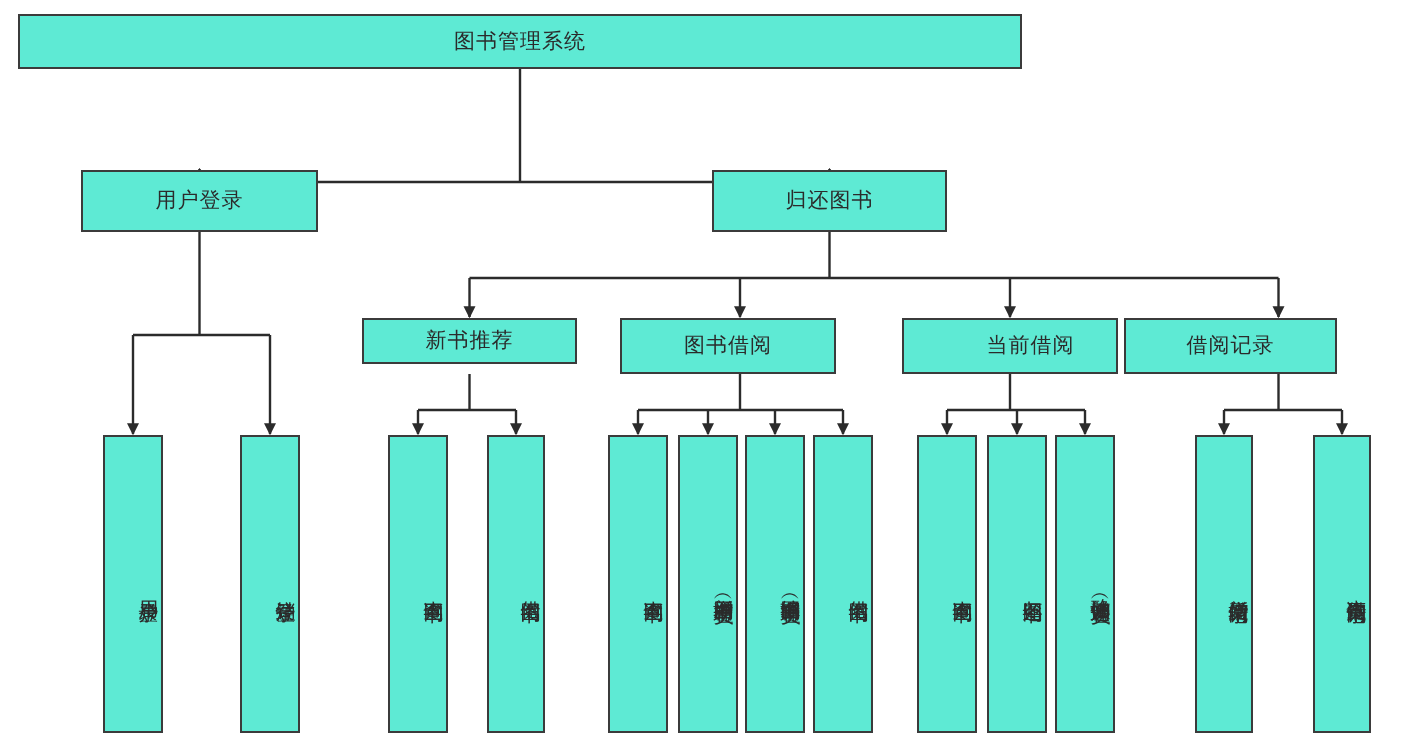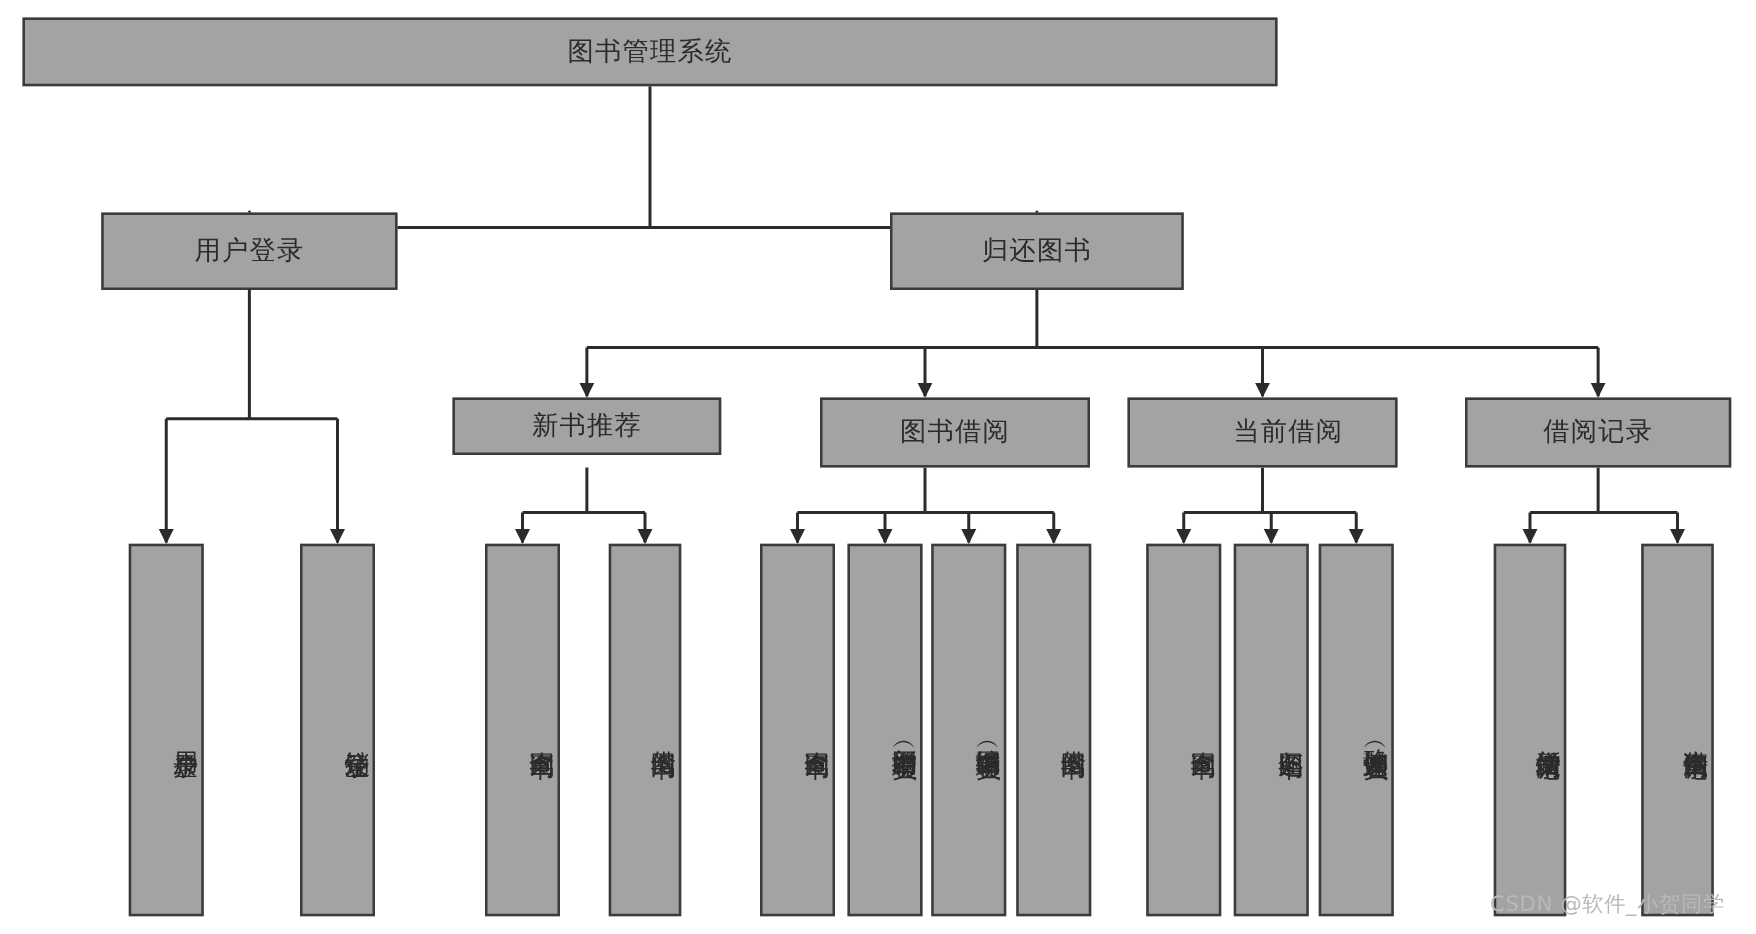--- a/index.html
+++ b/index.html
@@ -23,21 +23,21 @@
     left: 0;
     top: 0;
     width: 1405px;
     height: 747px;
     pointer-events: none;
   }
   .node {
     position: absolute;
     box-sizing: border-box;
     border: 2px solid #3b3b3b;
-    background: #a3a3a3;
+    background: #5eead4;
     display: flex;
     align-items: center;
     justify-content: center;
     color: #2b2b2b;
     z-index: 2;
   }
   .node.h {
     font-size: 21px;
     line-height: 1.2;
     letter-spacing: 1px;
@@ -119,27 +119,27 @@
       </div>
       <div class="node h" style="left: 81px; top: 170px; width: 237px; height: 62px;">
         <span class="hlabel">用户登录</span>
       </div>
       <div class="node h" style="left: 712px; top: 170px; width: 235px; height: 62px;">
         <span class="hlabel">归还图书</span>
       </div>
       <div class="node h" style="left: 362px; top: 318px; width: 215px; height: 46px;">
         <span class="hlabel">新书推荐</span>
       </div>
-      <div class="node h" style="left: 656px; top: 318px; width: 216px; height: 56px;">
+      <div class="node h" style="left: 620px; top: 318px; width: 216px; height: 56px;">
         <span class="hlabel">图书借阅</span>
       </div>
       <div class="node h" style="left: 902px; top: 318px; width: 216px; height: 56px; padding-left: 41px;">
         <span class="hlabel">当前借阅</span>
       </div>
-      <div class="node h" style="left: 1172px; top: 318px; width: 213px; height: 56px;">
+      <div class="node h" style="left: 1124px; top: 318px; width: 213px; height: 56px;">
         <span class="hlabel">借阅记录</span>
       </div>
       <div class="node v" style="left: 103px; top: 435px; width: 60px; height: 298px;">
         <span class="vlabel">用户登录</span>
       </div>
       <div class="node v" style="left: 240px; top: 435px; width: 60px; height: 298px;">
         <span class="vlabel">注销登录</span>
       </div>
       <div class="node v" style="left: 388px; top: 435px; width: 60px; height: 298px;">
         <span class="vlabel">查询图书</span>
@@ -168,14 +168,13 @@
       <div class="node v" style="left: 1055px; top: 435px; width: 60px; height: 298px;">
         <span class="vlabel">确认归还（管理员）</span>
       </div>
       <div class="node v" style="left: 1195px; top: 435px; width: 58px; height: 298px;">
         <span class="vlabel">新增借阅记录</span>
       </div>
       <div class="node v" style="left: 1313px; top: 435px; width: 58px; height: 298px;">
         <span class="vlabel">查询借阅记录</span>
       </div>
     </div>
-  <div class="watermark">CSDN @软件_小贺同学</div>
 </div>
 
 </body></html>

